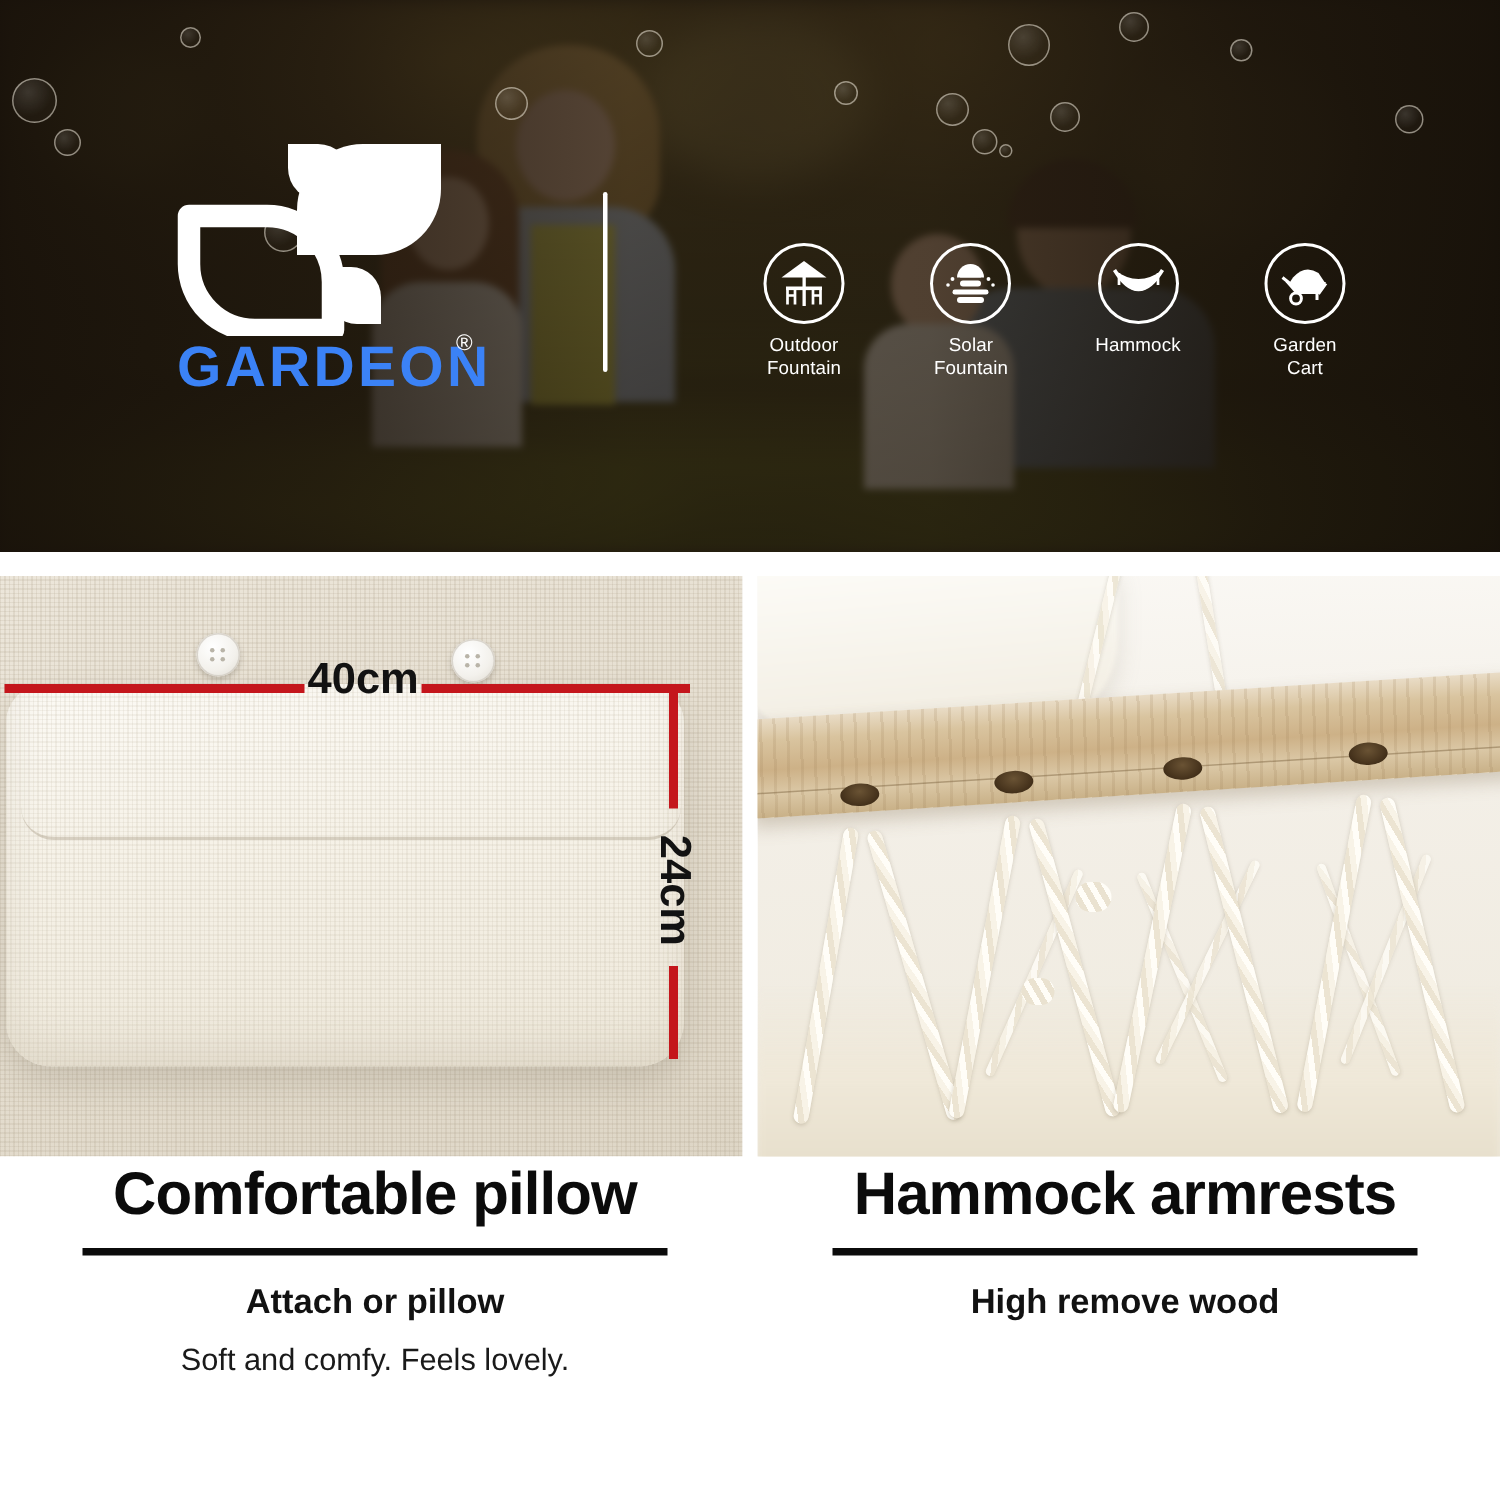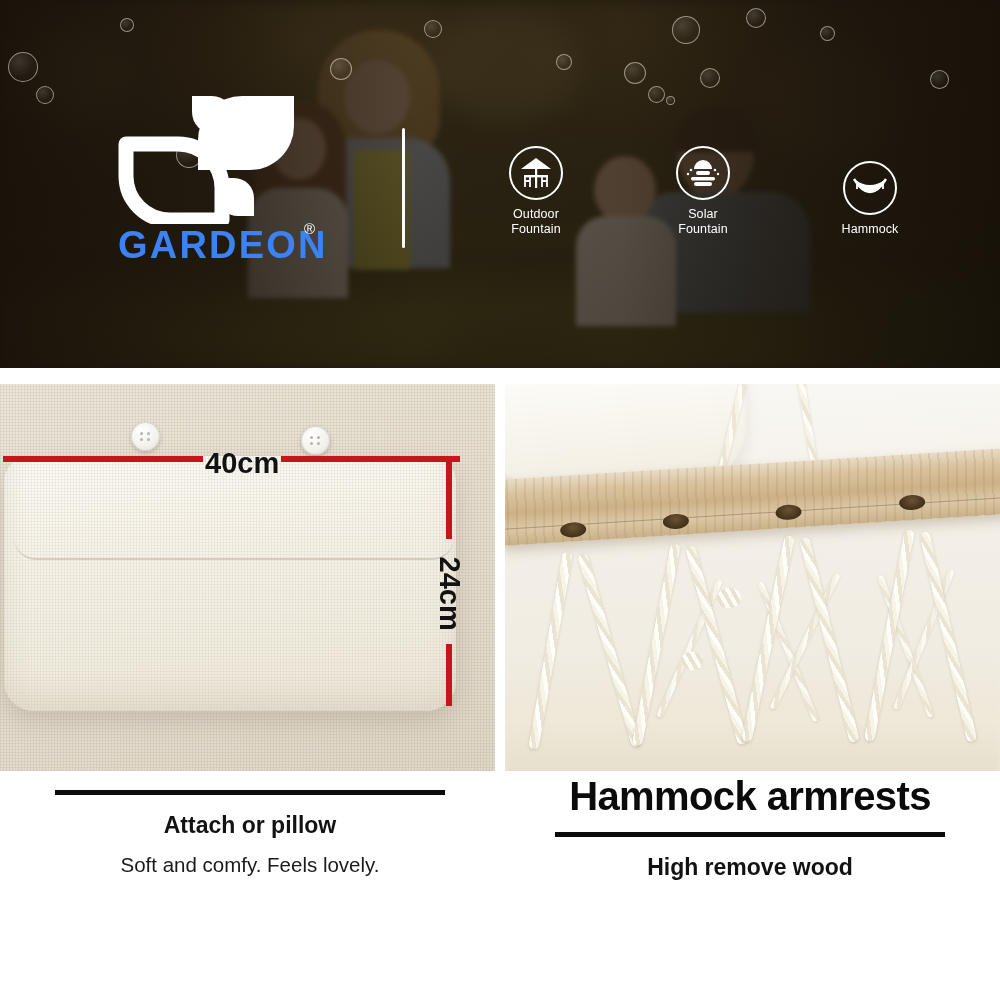--- a/index.html
+++ b/index.html
@@ -45,22 +45,22 @@
   .logo { position:absolute; left:118px; top:92px; width:200px; height:180px; }
   .logo-mark { position:relative; width:180px; height:132px; }
   .wordmark { position:absolute; left:0; top:134px; color:#3b82f6;
     font-size:38px; font-weight:700; letter-spacing:2.2px; line-height:1; }
   .reg { position:absolute; left:186px; top:128px; color:#fff; font-size:15px; }
 
   .divider-v { position:absolute; left:402px; top:128px; width:3px; height:120px;
     background:#fff; border-radius:2px; }
 
   
-  .features { position:absolute; left:488px; top:146px; width:430px;
-    display:flex; justify-content:space-between;align-items:flex-end; }
+  .features { position:absolute; left:488px; top:162px; width:430px;
+    display:flex; justify-content:space-between; }
   .feature { width:96px; display:flex; flex-direction:column; align-items:center; }
   .f-circle { width:54px; height:54px; border-radius:50%; border:2px solid #fff;
     display:flex; align-items:center; justify-content:center; }
   .f-label { margin-top:7px; color:#fff; font-size:12.5px; line-height:1.18;
     text-align:center; font-weight:400; letter-spacing:.1px; }
 
   
   .panels { position:absolute; left:0; top:384px; width:1000px; height:387px; }
   .panel { position:absolute; top:0; height:387px; overflow:hidden; }
   .panel.left  { left:0;   width:495px; }
@@ -251,20 +251,35 @@
             <path d="M3 6 Q19 32 35 6" stroke="#fff" stroke-width="2.4" fill="none"></path>
             <path d="M6 8 v8 M32 8 v8" stroke="#fff" stroke-width="1.8"></path>
           </svg>
         </div>
         <div class="f-label">
           <span>Hammock</span><br>
           <span></span>
         </div>
       </div>
 
+      <div class="feature">
+        <div class="f-circle">
+          <svg width="38" height="32" viewBox="0 0 38 32">
+            <path d="M11 12 q8 -9 17 -3 l4 6 H9 Z" fill="#fff"></path>
+            <path d="M6 15 h27 l-5 8 H13 Z" fill="#fff"></path>
+            <path d="M4 12 l5 4 M28 23 l5 -7" stroke="#fff" stroke-width="2" fill="none"></path>
+            <circle cx="13" cy="26" r="3.6" fill="none" stroke="#fff" stroke-width="2"></circle>
+            <path d="M27 23 v4" stroke="#fff" stroke-width="2"></path>
+          </svg>
+        </div>
+        <div class="f-label">
+          <span>Garden</span><br>
+          <span>Cart</span>
+        </div>
+      </div>
 
     </div>
   </div>
 
   <div class="panels">
 
     <div class="panel left">
       <div class="canvas-bg"></div>
 
       <div class="pillow">
@@ -279,21 +294,21 @@
       </div>
       <div class="btn-white" style="left:301px;top:42px;">
         <i style="left:9px;top:10px;"></i>
           <i style="left:16px;top:10px;"></i>
         <i style="left:9px;top:16px;"></i>
           <i style="left:16px;top:16px;"></i>
       </div>
 
       <div class="dim-line-h" style="left:3px;top:72px;width:200px;"></div>
       <div class="dim-line-h" style="left:281px;top:72px;width:179px;"></div>
-      <div class="dim-label" style="left:205px;top:63px;width:74px;text-align:right;font-size:29px;">40cm</div>
+      <div class="dim-label" style="left:205px;top:53px;width:74px;text-align:right;font-size:29px;">40cm</div>
 
       <div class="dim-line-v" style="left:446px;top:75px;height:80px;"></div>
       <div class="dim-line-v" style="left:446px;top:260px;height:62px;"></div>
       <div class="dim-label v" style="left:412px;top:193px;width:74px;text-align:center;font-size:29px;">24cm</div>
     </div>
 
     <div class="panel right">
       <div class="wood-bg"></div>
       <div class="cushion-top"></div>
       <div class="seat"></div>
@@ -329,20 +344,21 @@
       <div class="rope" style="left:414px;top:148px;width:10px;height:215px;transform:rotate(-13deg);"></div>
 
       <div style="position:absolute;left:212px;top:204px;width:24px;height:20px;border-radius:10px;background:repeating-linear-gradient(60deg,#fffdf7 0 4px,#eae2d0 4px 8px);"></div>
       <div style="position:absolute;left:176px;top:268px;width:22px;height:18px;border-radius:9px;background:repeating-linear-gradient(60deg,#fffdf7 0 4px,#eae2d0 4px 8px);"></div>
     </div>
   </div>
 
   <div class="captions">
 
     <div class="cap left">
+      <div class="cap-title">Comfortable pillow</div>
       <div class="cap-rule"></div>
       <div class="cap-sub">Attach or pillow</div>
       <div class="cap-desc">Soft and comfy. Feels lovely.</div>
     </div>
 
     <div class="cap right">
       <div class="cap-title">Hammock armrests</div>
       <div class="cap-rule"></div>
       <div class="cap-sub">High remove wood</div>
     </div>

